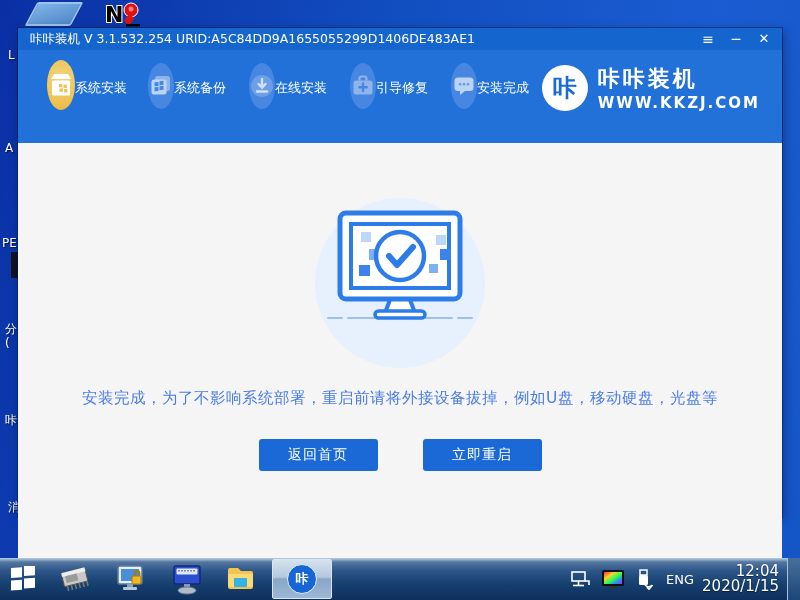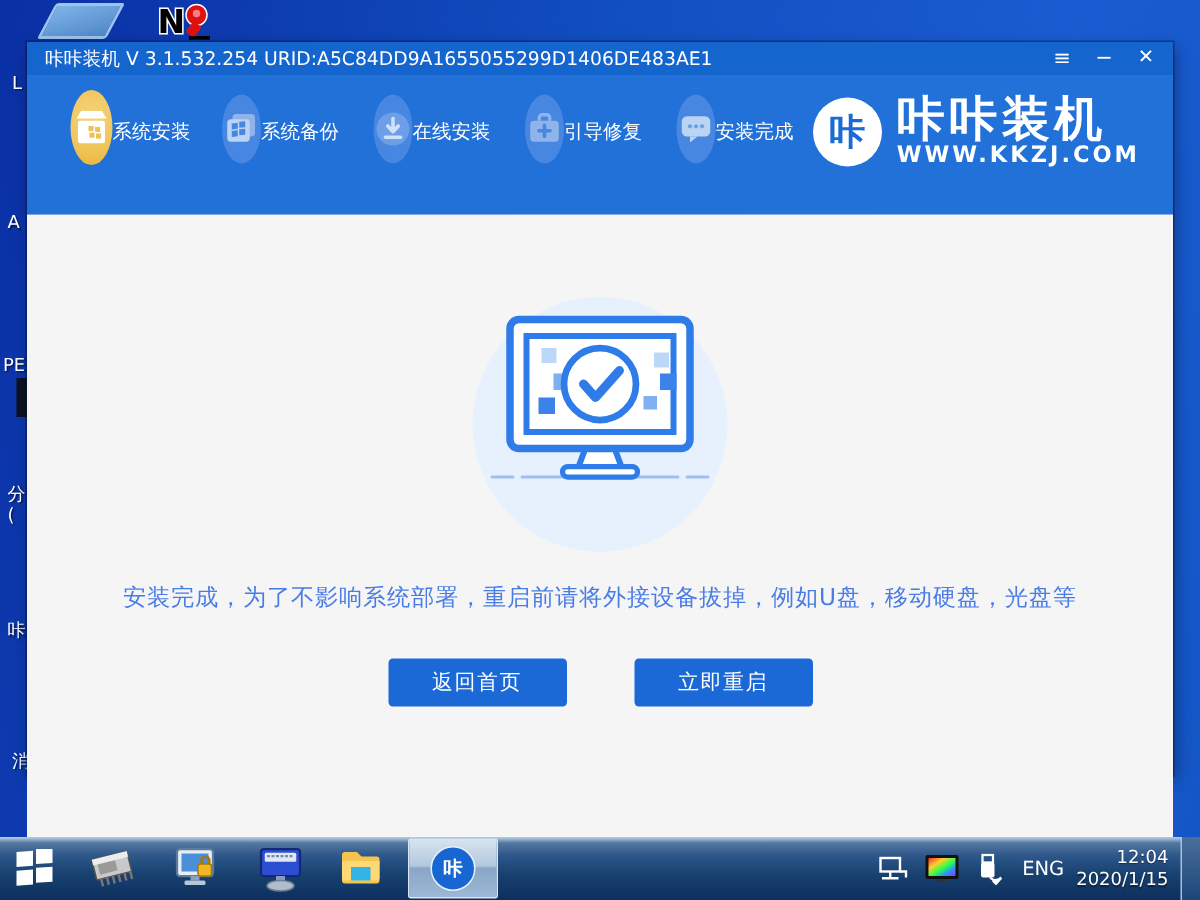--- a/index.html
+++ b/index.html
@@ -22,41 +22,41 @@
   .navbar { height:93px; background:#2171d8; position:relative; }
   .nav-items { position:absolute; left:29px; top:8px; display:flex; gap:25px; }
   .nav-item { width:76px; display:flex; align-items:center; }
   .nav-circle { width:46px; height:46px; border-radius:50%; background:#4787e1; display:flex; align-items:center; justify-content:center; margin-top:4px; }
   .nav-item.active .nav-circle { width:50px; height:50px; margin-top:2px; background:radial-gradient(circle at 50% 35%,#f5d47c,#eec253 70%,#e8b53e); }
   .nav-label { color:#fff; font-size:13px; margin-top:8px; white-space:nowrap; }
 
   .brand { position:absolute; right:22px; top:14px; display:flex; align-items:center; }
   .brand-badge { width:46px; height:46px; border-radius:50%; background:#fff; color:#1a6bd8; font-size:24px; font-weight:bold; display:flex; align-items:center; justify-content:center; }
   .brand-text { margin-left:10px; color:#fff; }
-  .brand-title { font-size:32px; font-weight:bold; letter-spacing:3px; line-height:30px; }
+  .brand-title { font-size:22px; font-weight:bold; letter-spacing:3px; line-height:30px; }
   .brand-url { font-size:15px; font-weight:bold; letter-spacing:2px; }
 
   .content { position:relative; height:415px; background:#f5f5f6; }
   .halo { position:absolute; left:297px; top:55px; width:170px; height:170px; border-radius:50%; background:#e7f0fd; }
   .illus { position:absolute; left:287px; top:62px; }
   .message { position:absolute; left:0; top:245px; width:100%; text-align:center; color:#4a7ce6; font-size:15.5px; letter-spacing:0.5px; }
   .btn-row { position:absolute; left:0; top:296px; width:100%; display:flex; justify-content:center; gap:45px; }
   .btn { width:119px; height:32px; background:#1a69d6; color:#fff; font-size:14px; border:none; border-radius:3px; display:flex; align-items:center; justify-content:center; cursor:pointer; letter-spacing:1px; }
 
   
   .taskbar { position:absolute; left:0; bottom:0; width:800px; height:42px; z-index:10;
     background:linear-gradient(#b9cfe4 0,#8aa7c6 2px,#54779f 4px,#2d568a 30%,#17416f 60%,#0d2f5e 100%); display:flex; align-items:center; }
   .tb-icon { width:38px; height:40px; display:flex; align-items:center; justify-content:center; }
   .kaka-btn { width:60px; height:40px; margin:0 2px; border:1px solid #d9e6f3; border-radius:2px;
     background:linear-gradient(#d6e2ef 0,#b4c8dd 45%,#8aa6c6 50%,#9db8d6 100%); display:flex; align-items:center; justify-content:center; }
   .kaka-circle { width:30px; height:30px; border-radius:50%; background:#1766d4; border:1.5px solid #e8f1fb; color:#fff; font-size:13px; font-weight:bold; display:flex; align-items:center; justify-content:center; }
   .tray { margin-left:auto; display:flex; align-items:center; height:100%; }
   .tray-icon { margin:0 5px; display:flex; align-items:center; }
   .tray-lang { color:#fff; font-size:13px; margin:0 8px; }
-  .clock { color:#fff; font-size:12px; text-align:right; line-height:15px; margin-right:8px; text-shadow:0 1px 1px rgba(0,0,0,.5); }
+  .clock { color:#fff; font-size:15px; text-align:right; line-height:15px; margin-right:8px; text-shadow:0 1px 1px rgba(0,0,0,.5); }
   .show-desktop { width:13px; height:100%; border-left:1px solid #a9c2dc; background:linear-gradient(#4a6f9c,#1c4678); }
 </style>
 </head>
 <body>
 
 <div class="stage">
 
   <div class="desk-screen-icon"></div>
   <div class="desk-nkey">
     <svg width="42" height="26" viewBox="0 0 42 26">

